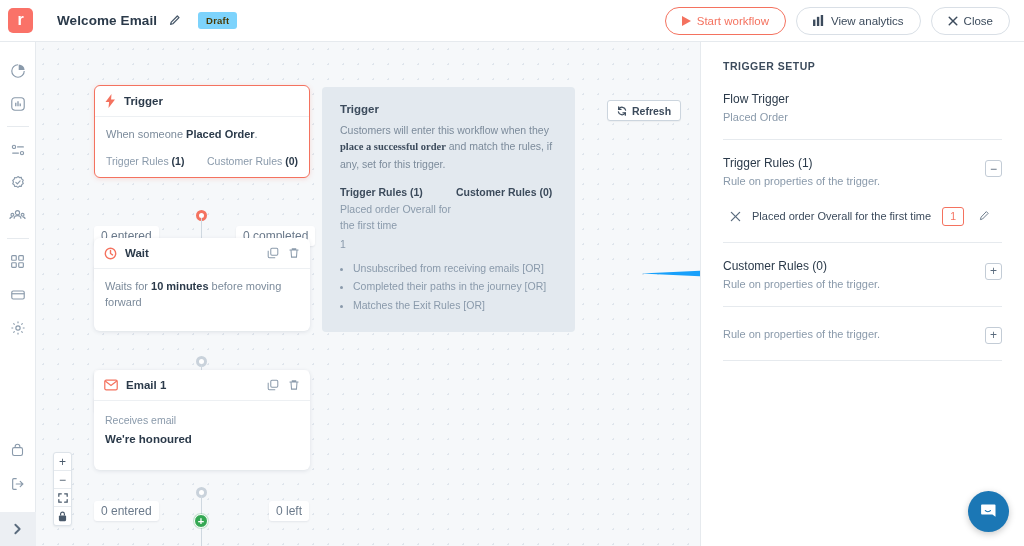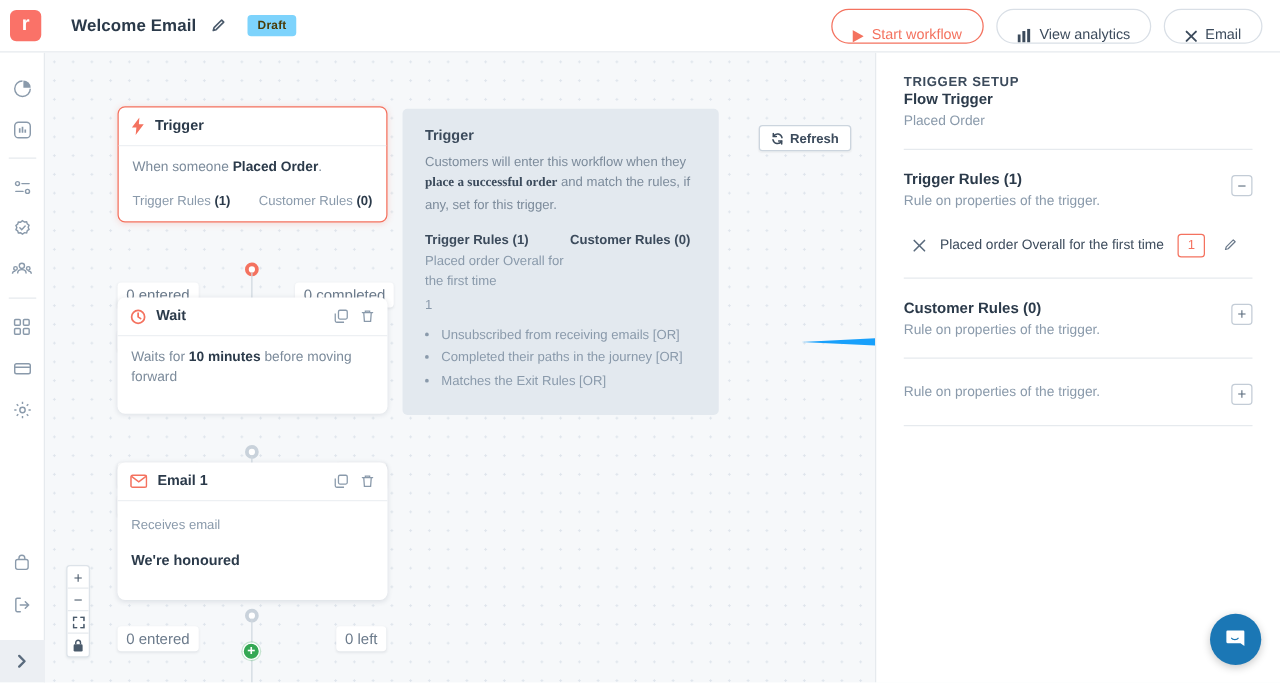--- a/index.html
+++ b/index.html
@@ -35,21 +35,21 @@
   }
   .badge-draft {
     margin-left: 16px;
     background: #7dd3fc; color: #4a3a05;
     font-size: 9.5px; font-weight: 700;
     padding: 3px 8px; border-radius: 3px;
     letter-spacing: .2px;
   }
   .header-spacer { flex: 1; }
   .hbtn {
-    display: inline-flex; align-items: flex-end; gap: 6px;
+    display: inline-flex; align-items: center; gap: 6px;
     height: 28px; padding: 0 16px;
     border-radius: 16px; border: 1px solid #d9dfe6;
     background: #fff; color: #3c4b5c;
     font-size: 11.5px; font-weight: 400;
     cursor: pointer; margin-left: 10px;
     white-space: nowrap;
   }
   .hbtn.primary { border-color: #f4725f; color: #f4725f; }
 
   
@@ -113,21 +113,21 @@
   .node-head-actions { margin-left: auto; display: flex; gap: 9px; align-items: center; }
   .node-act { cursor: pointer; color: #8a9aab; display: flex; }
   .node-body { padding: 10px 11px 12px; font-size: 11px; color: #7c8b9b; line-height: 1.45; }
   .node-body b { color: #2b3a4a; font-weight: 700; }
   .node-rules {
     display: flex; justify-content: space-between;
     padding: 0 11px 10px; font-size: 10.5px; color: #8a9aab;
   }
   .node-rules b { color: #2b3a4a; font-weight: 700; }
   .email-sub { font-size: 10.5px; color: #8a9aab; }
-  .email-name { font-size: 11.5px; font-weight: 700; color: #2b3a4a; margin-top: 13px; }
+  .email-name { font-size: 11.5px; font-weight: 700; color: #2b3a4a; margin-top: 3px; }
 
   
   .pill {
     position: absolute;
     background: #fff; border-radius: 3px;
     font-size: 12px; color: #6b7a8b;
     padding: 3px 7px;
     box-shadow: 0 1px 2px rgba(40,60,80,.09);
     white-space: nowrap;
   }
@@ -201,23 +201,23 @@
   .rpanel {
     width: 324px; min-width: 324px;
     background: #fff;
     border-left: 1px solid #e6eaee;
     padding: 18px 22px 0;
     position: relative; z-index: 20;
     overflow: hidden;
   }
   .rp-kicker {
     font-size: 10.5px; font-weight: 700; color: #3c4b5c;
-    letter-spacing: .5px; 
-  }
-  .rp-h { font-size: 12px; font-weight: 700; color: #2b3a4a; }
+    letter-spacing: .5px; margin-bottom: 20px;
+  }
+  .rp-h { font-size: 12px; font-weight: 400; color: #2b3a4a; }
   .rp-sub { font-size: 11px; color: #8a9aab; margin-top: 5px; }
   .rp-div { height: 1px; background: #e6eaee; margin: 16px 0; }
   .rp-sec-head { display: flex; align-items: flex-start; }
   .rp-sec-head .grow { flex: 1; }
   .sq-btn {
     width: 17px; height: 17px; flex: none;
     border: 1px solid #c3ccd6; border-radius: 3px;
     background: #fff; color: #5a6b7d;
     display: flex; align-items: center; justify-content: center;
     font-size: 12px; line-height: 1; cursor: pointer;
@@ -281,21 +281,21 @@
         <rect x="4.2" y="2" width="2.6" height="10" fill="#3c4b5c"></rect>
         <rect x="8.4" y="0" width="2.6" height="12" fill="#3c4b5c"></rect>
       </svg>
       <span>View analytics</span>
     </div>
     <div class="hbtn">
       <svg width="10" height="10" viewBox="0 0 12 12" stroke="#3c4b5c" stroke-width="1.8" stroke-linecap="round">
         <line x1="1.5" y1="1.5" x2="10.5" y2="10.5"></line>
           <line x1="10.5" y1="1.5" x2="1.5" y2="10.5"></line>
       </svg>
-      <span>Email</span>
+      <span>Close</span>
     </div>
   </div>
 
   <div class="body">
 
     <div class="sidebar">
       <div style="height:12px"></div>
       <div class="side-icon">
         <svg width="16" height="16" viewBox="0 0 18 18" fill="none" stroke="#8a9aab" stroke-width="1.3">
           <path d="M9 2a7 7 0 1 0 7 7"></path>

